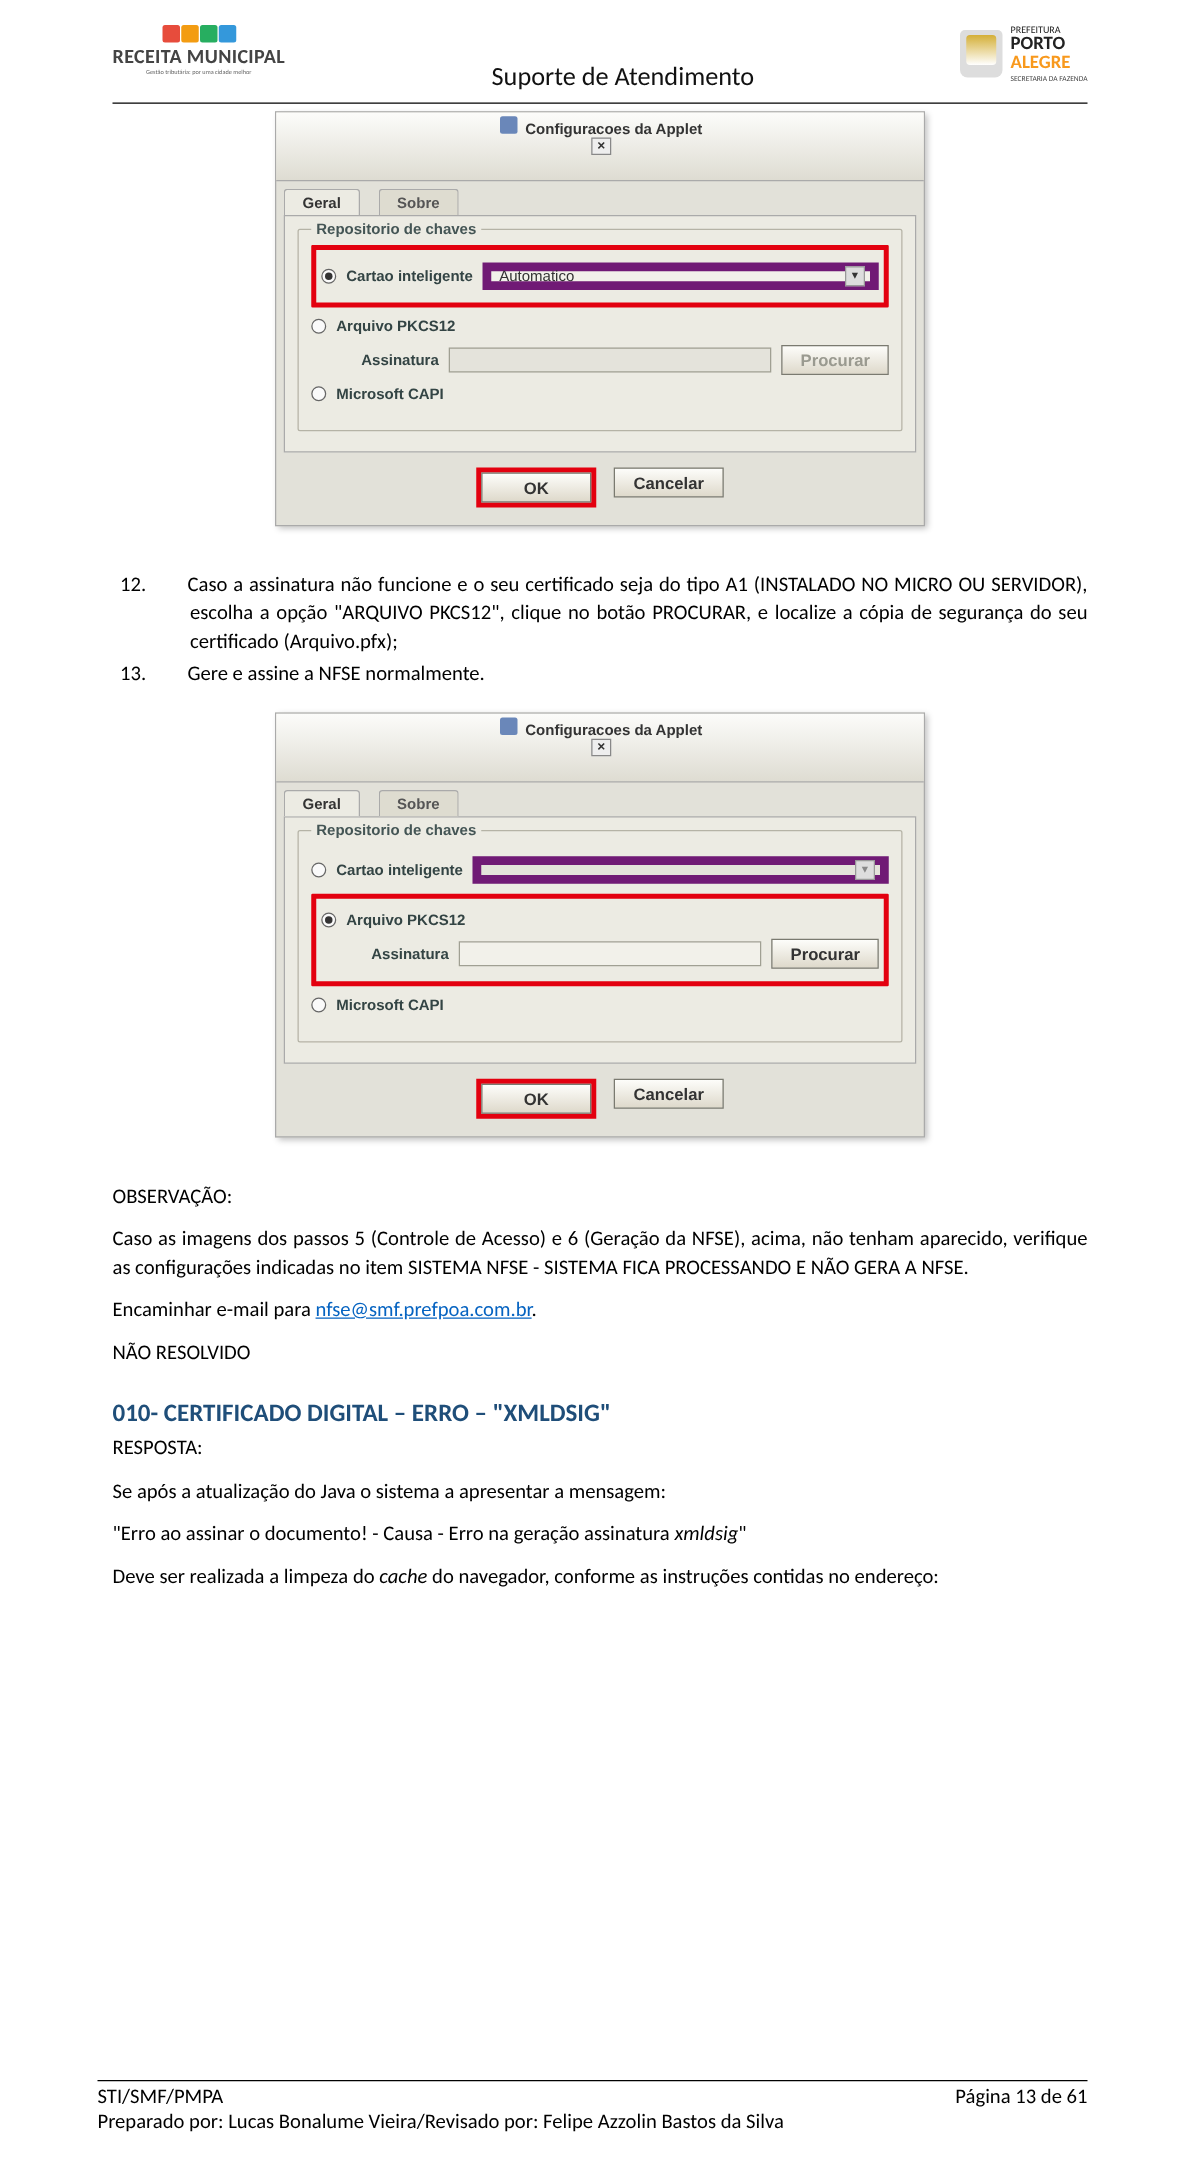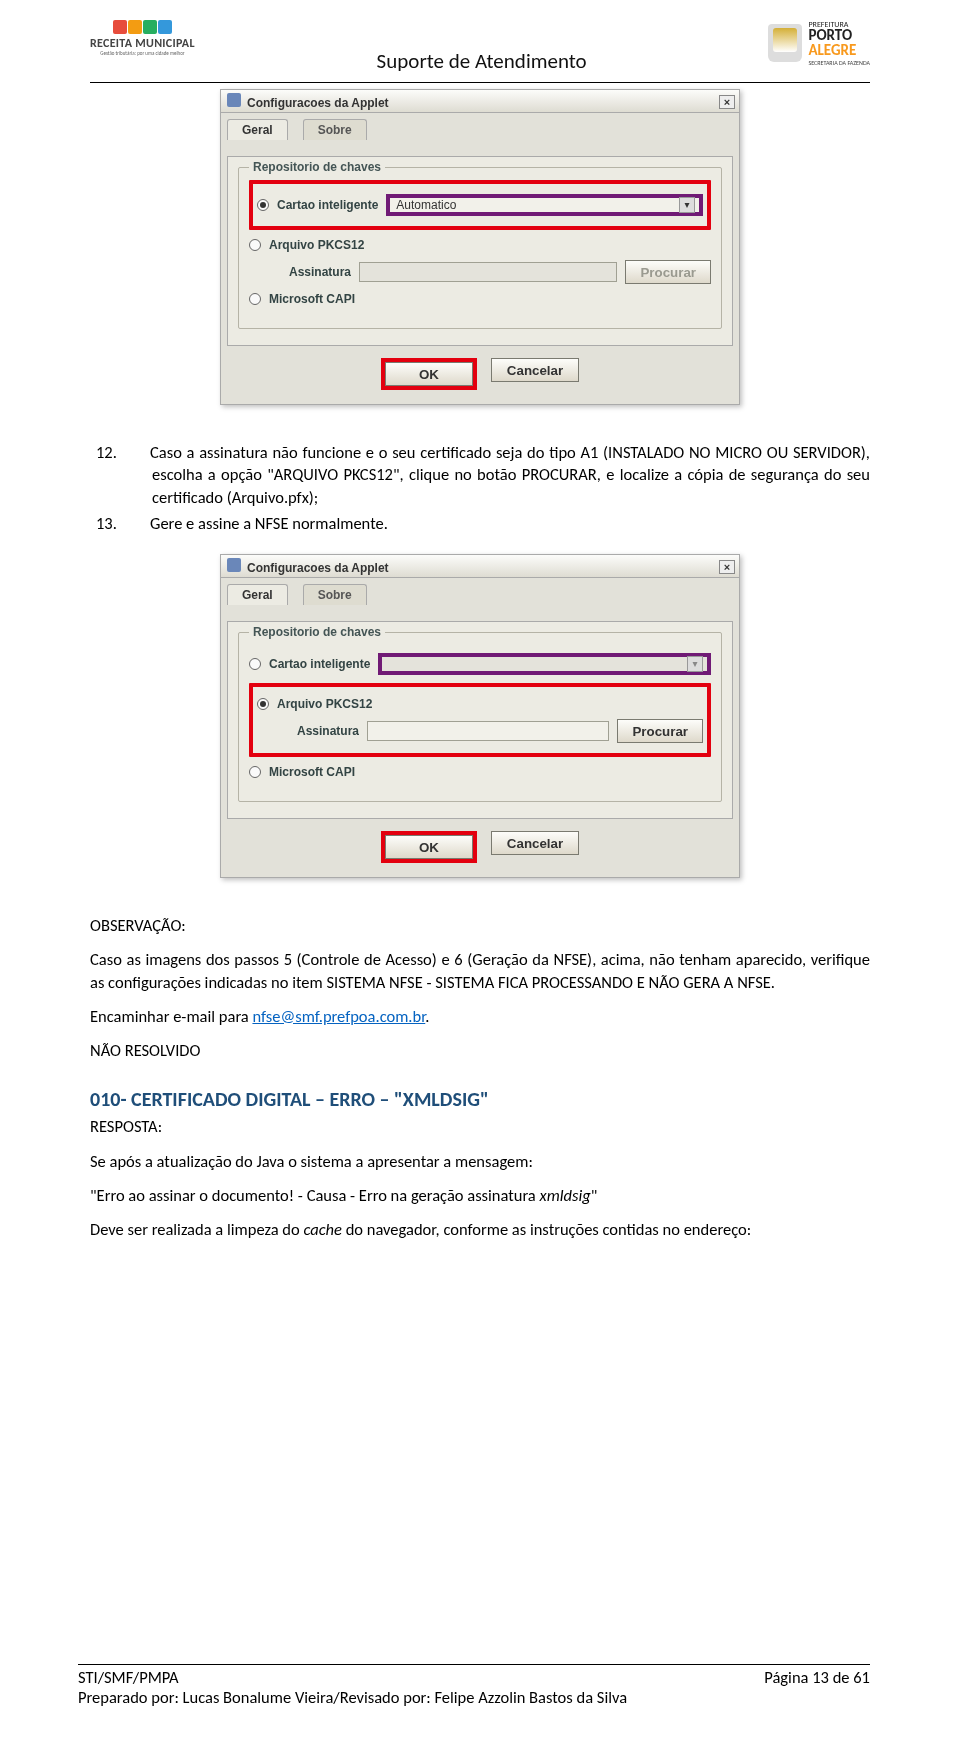--- a/index.html
+++ b/index.html
@@ -20,21 +20,21 @@
   .header {
     display: flex;
     justify-content: space-between;
     align-items: flex-start;
     margin-bottom: 8px;
   }
   .logo-left, .logo-right { display:flex; flex-direction:column; align-items:center; }
   .logo-left .blocks { display:flex; gap:1px; margin-bottom:2px; }
   .logo-left .blocks .sq { width:14px; height:14px; border-radius:2px; }
   .sq.r{background:#e74c3c;} .sq.y{background:#f39c12;} .sq.g{background:#27ae60;} .sq.b{background:#3498db;}
-  .logo-left .rm-text { font-size:12px; font-weight:bold; color:#444; letter-spacing:0.3px; }
+  .logo-left .rm-text { font-size:16px; font-weight:bold; color:#444; letter-spacing:0.3px; }
   .logo-left .sub { font-size:5px; color:#666; }
   .logo-right { flex-direction:row; gap:6px; align-items:center; }
   .crest { width:34px; height:38px; background:#ddd; border-radius:4px 4px 6px 6px; position:relative; }
   .crest::before{content:"";position:absolute;top:4px;left:5px;width:24px;height:24px;background:linear-gradient(#d4af37,#fff);border-radius:3px;}
   .poa-text { display:flex; flex-direction:column; line-height:1; }
   .poa-text .pre{font-size:8px;color:#222;}
   .poa-text .porto{font-size:15px;font-weight:900;color:#222;}
   .poa-text .alegre{font-size:15px;font-weight:900;color:#f8991d;}
   .poa-text .sec{font-size:6px;color:#444;margin-top:2px;text-align:center;}
   .header-title {
@@ -53,38 +53,39 @@
     border:1px solid #aaa;
     box-shadow:2px 2px 5px rgba(0,0,0,0.25);
     font-family: Tahoma, Arial, sans-serif;
     font-size:12px;
     color:#333;
   }
   .dlg-title {
     display:flex; align-items:center; justify-content:space-between;
     background:linear-gradient(#fcfcfa,#dedcd2);
     border-bottom:1px solid #aaa;
-    padding:3px 4px 2px 6px;
+    padding:3px 4px 20px 6px;
     font-weight:bold;
+    flex-direction:column;
   }
   .dlg-title .ico{width:14px;height:14px;background:#6a87b9;border-radius:2px;margin-right:6px;display:inline-block;}
   .dlg-title .close{width:16px;height:14px;border:1px solid #888;background:#eee;font-size:11px;line-height:12px;text-align:center;}
   .tabs { display:flex; padding:6px 6px 0 6px; gap:16px; }
   .tab {
     padding:3px 14px;
     background:#ecebe3;
     border:1px solid #aaa;
     border-bottom:none;
     font-weight:bold;
     border-radius:3px 3px 0 0;
     margin-right:-1px;
   }
   .tab.inactive{background:#dedcd0;color:#555;}
   .tab-body {
-    margin:16px 6px 6px 6px;
+    margin:0 6px 6px 6px;
     border:1px solid #aaa;
     background:#ecebe3;
     padding:10px 10px 16px 10px;
   }
   .group {
     border:1px solid #b5b3a6;
     border-radius:2px;
     padding:12px 10px 14px 10px;
     position:relative;
     background:#ecebe3;
@@ -92,21 +93,21 @@
   .group-label{
     position:absolute; top:-8px; left:10px;
     background:#ecebe3; padding:0 4px;
     font-weight:bold; color:#455;
   }
   .row{display:flex;align-items:center;gap:8px;margin:8px 0;}
   .radio{width:12px;height:12px;border:1px solid #666;border-radius:50%;display:inline-flex;align-items:center;justify-content:center;background:#fafafa;flex:0 0 12px;}
   .radio.sel::after{content:"";width:6px;height:6px;background:#333;border-radius:50%;}
   .lbl{font-weight:bold;color:#344;text-align:center;}
   .select{
-    flex:1;height:22px;border:4px solid #701a75;background:#f2f1ea;
+    flex:1;height:22px;border:7px solid #701a75;background:#f2f1ea;
     display:flex;align-items:center;justify-content:space-between;padding:0 4px 0 6px;
   }
   .select .arrow{width:16px;height:16px;border:1px solid #999;background:#ddd;font-size:10px;text-align:center;line-height:14px;}
   .select.disabled{color:#888;background:#e4e3db;}
   .txt{flex:1;height:20px;border:1px solid #a0a093;background:#f2f1ea;}
   .txt.disabled{background:#e4e3db;}
   .btn{
     padding:2px 14px;border:1px solid #7a7a70;background:linear-gradient(#fdfdfa,#ded9cb);
     font-weight:bold;color:#333;height:24px;
   }

